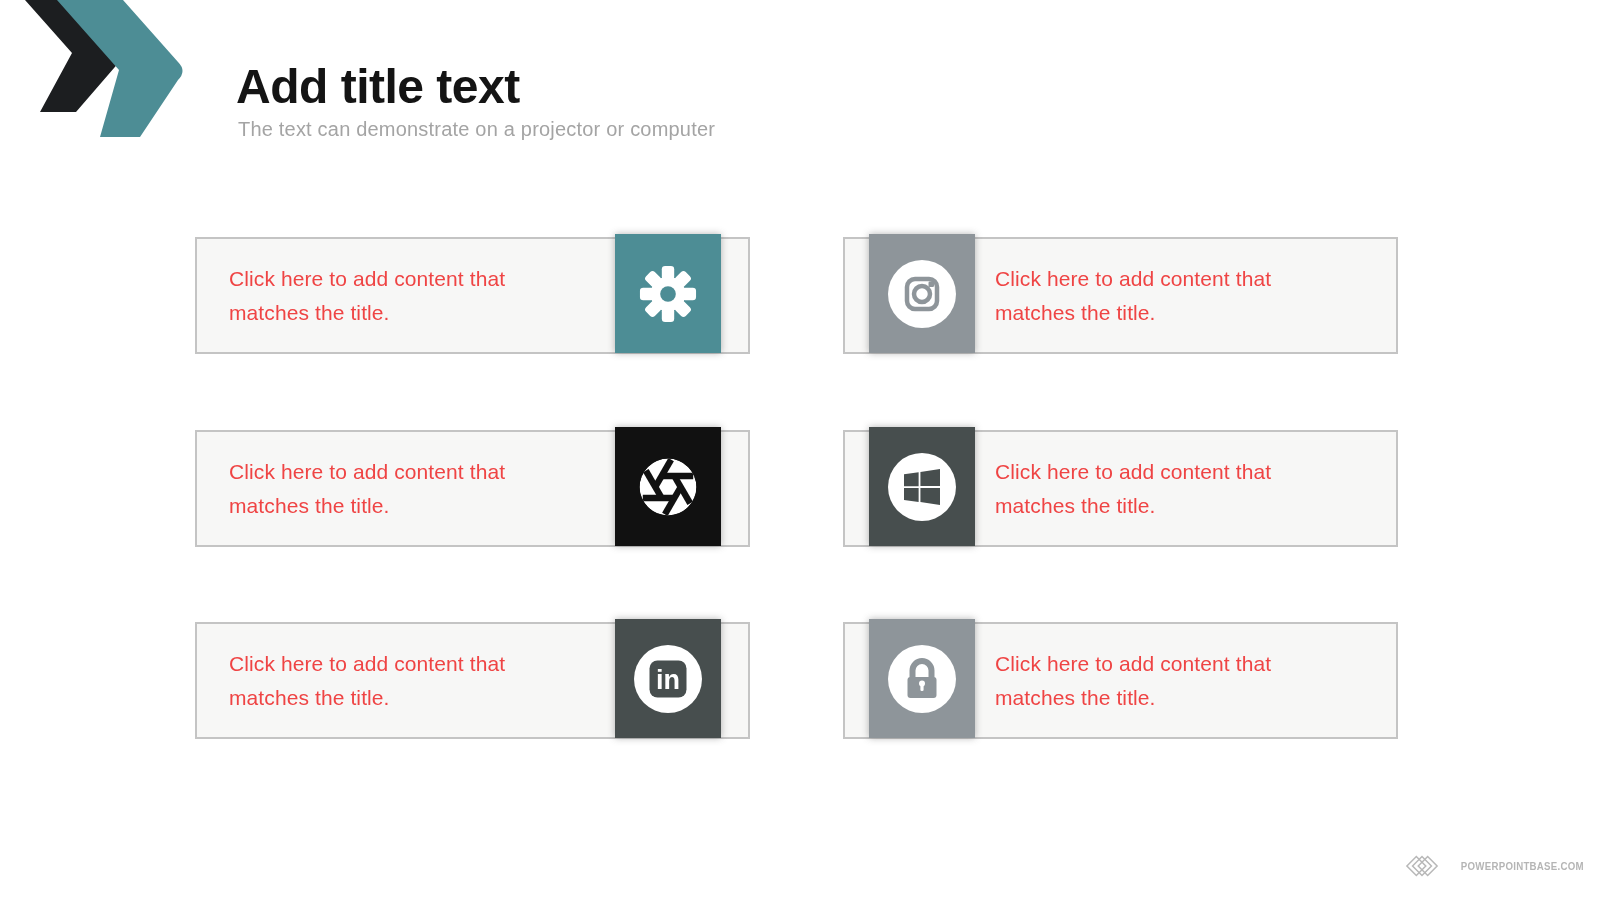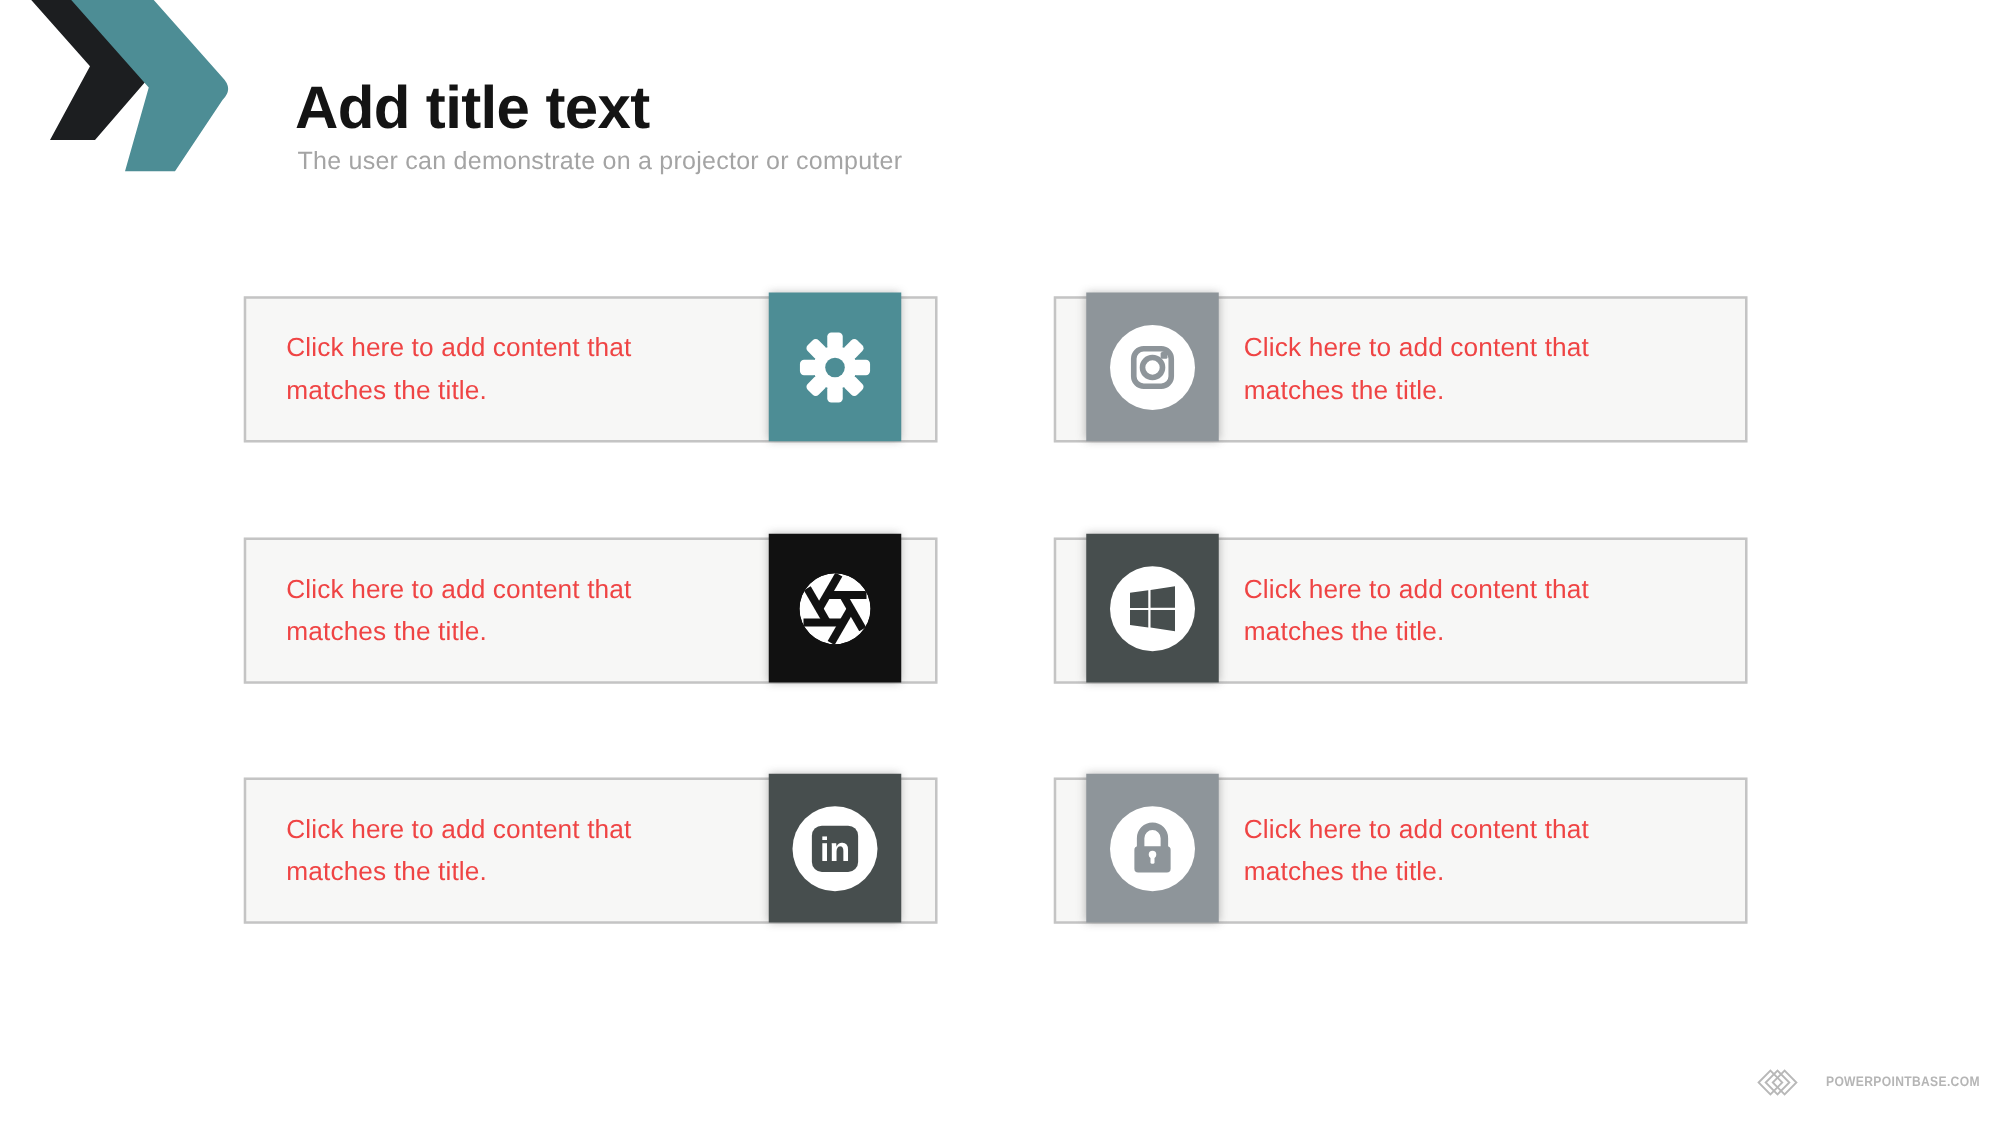--- a/index.html
+++ b/index.html
@@ -56,21 +56,21 @@
 <body>
 
 <div class="slide">
 
   <svg class="logo-chevrons" viewBox="0 0 210 150" aria-hidden="true">
     <path fill="#1c1e20" d="M25,0 L80,0 L127,53 L76,112 L40,112 L72,53 Z"></path>
     <path fill="#4d8d95" d="M57,0 L123,0 L178,62 Q187,71 178,80 L140,137 L100,137 L119,70 Z"></path>
   </svg>
 
   <div class="page-title">Add title text</div>
-  <div class="page-subtitle">The user can demonstrate on a projector or computer</div>
+  <div class="page-subtitle">The text can demonstrate on a projector or computer</div>
 
   <div class="card col-left row-1">
     <div class="card-text">Click here to add content that matches the title.</div>
     <div class="icon-block bg-teal">
       <svg width="66" height="66" viewBox="-40 -40 80 80">
         <g fill="#ffffff">
           <circle r="21"></circle>
           <rect x="-7.5" y="-34" width="15" height="17" rx="4"></rect>
           <rect x="-7.5" y="-34" width="15" height="17" rx="4" transform="rotate(45)"></rect>
           <rect x="-7.5" y="-34" width="15" height="17" rx="4" transform="rotate(90)"></rect>

